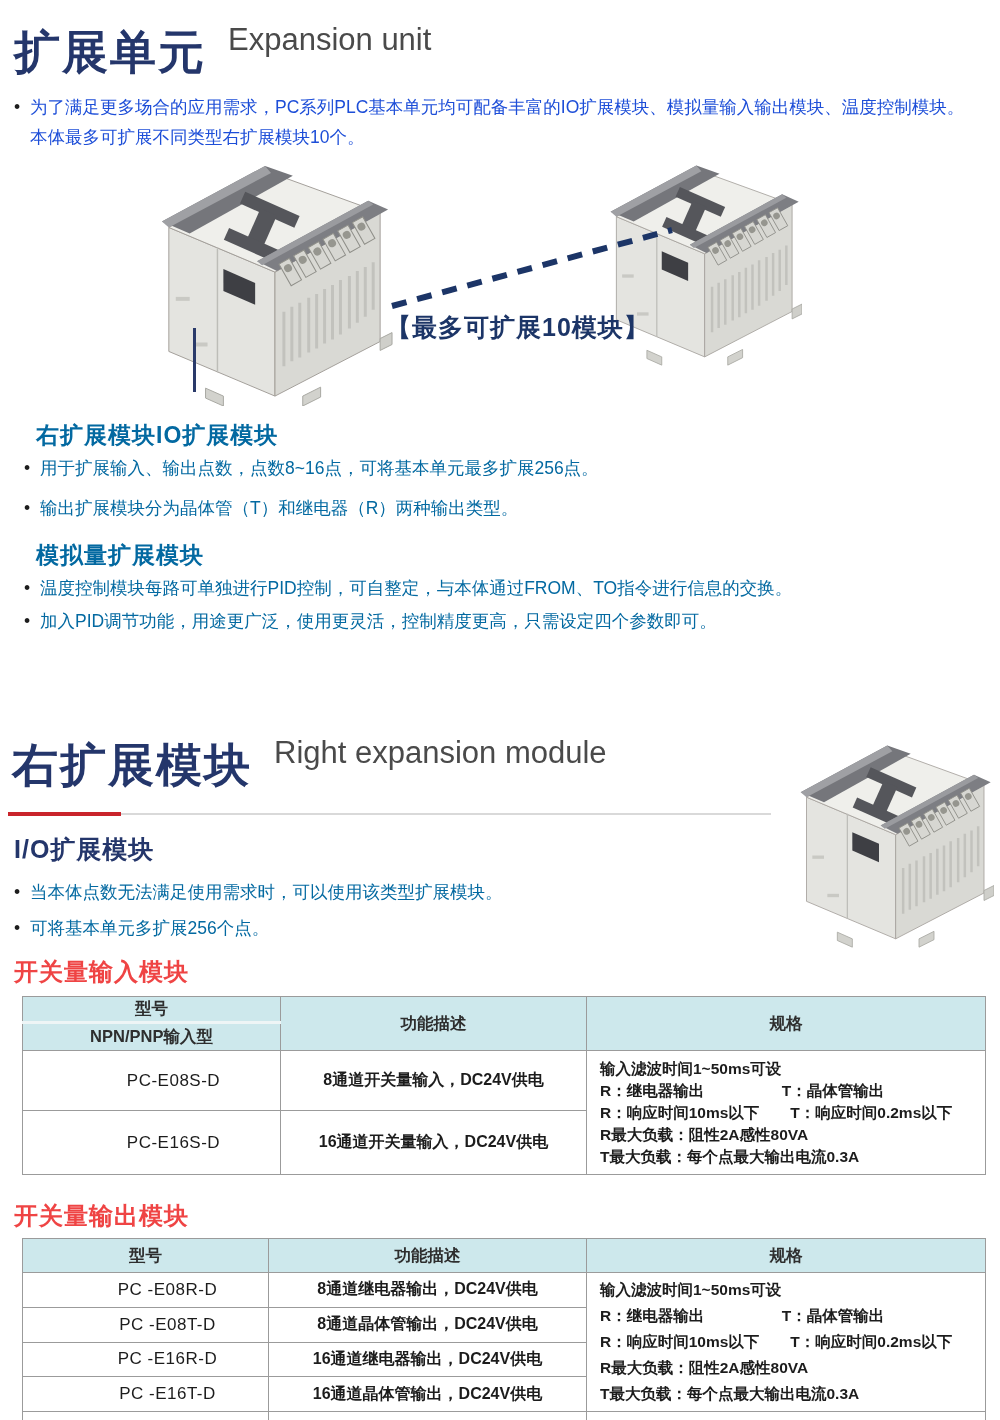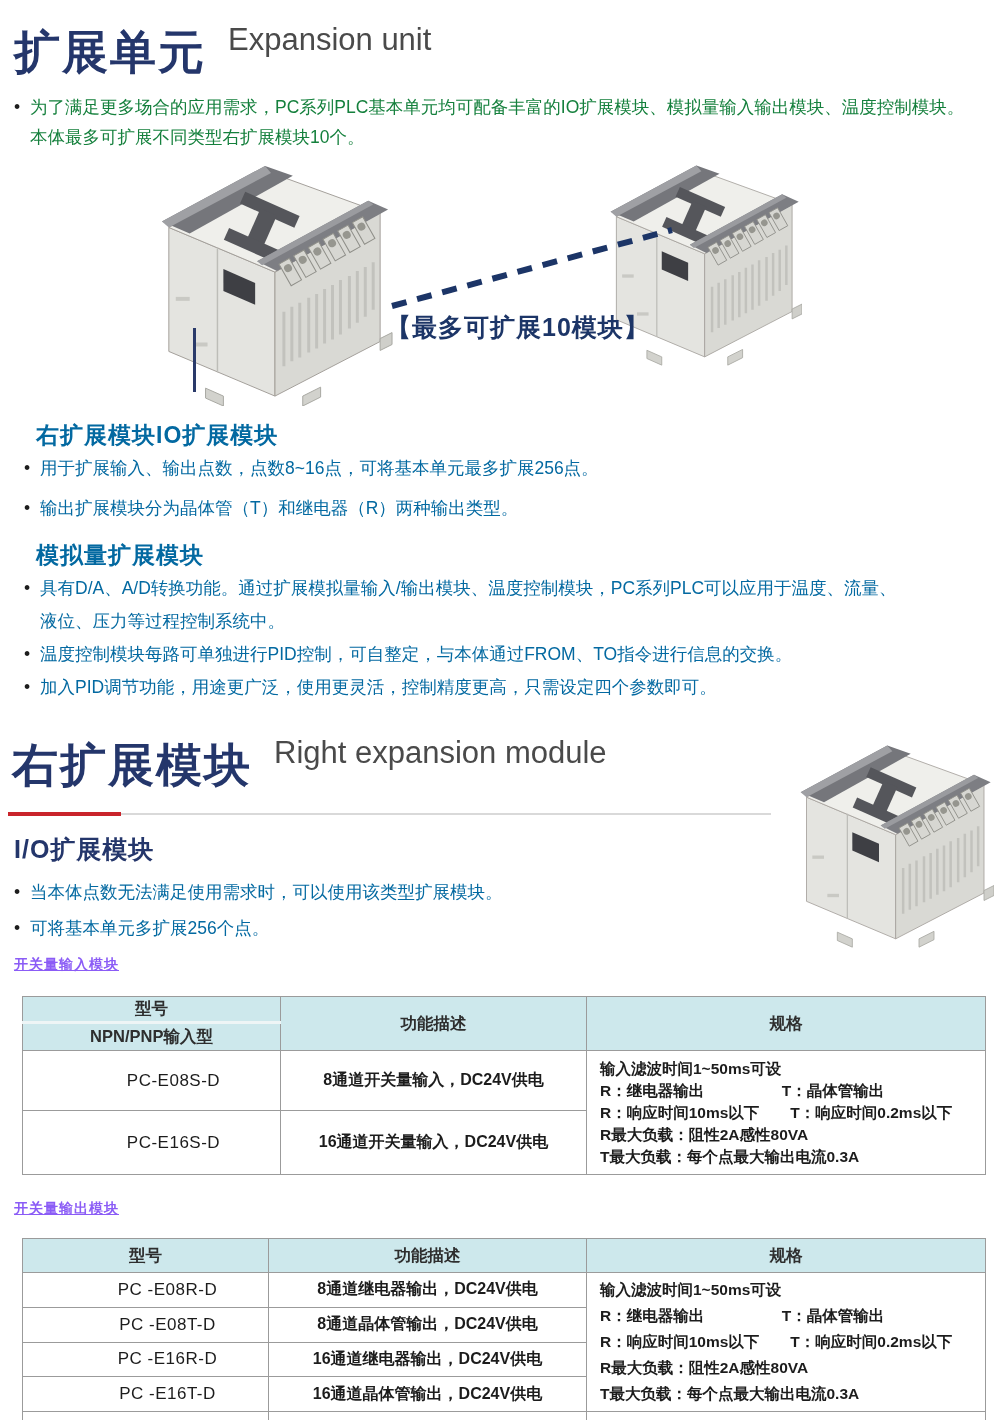--- a/index.html
+++ b/index.html
@@ -7,23 +7,23 @@
     width:1000px;height:1420px;overflow:hidden;position:relative;background:#ffffff;
     font-family:"Liberation Sans","DejaVu Sans",sans-serif;color:#1d1d1d;
   }
   .abs{position:absolute;}
   
   .h1{display:flex;align-items:flex-start;gap:22px;white-space:nowrap;}
   .h1 .h1cn{font-size:46px;font-weight:bold;color:#24366b;letter-spacing:2px;}
   .h1 .h1en{font-size:31px;color:#4a4a4a;}
   .h2{font-size:23px;font-weight:bold;color:#0369a1;letter-spacing:1px;text-align:center;}
   .h2big{font-size:25px;font-weight:bold;color:#24366b;letter-spacing:1px;}
-  .h3{font-size:14px;font-weight:bold;color:#8b5cf6;letter-spacing:1px;text-decoration:underline;}
-  
-  .bullet-item{position:relative;padding-left:16px;font-size:17.5px;line-height:30px;color:#15803d;}
+  .h3{font-size:24px;font-weight:bold;color:#ef4444;letter-spacing:1px;}
+  
+  .bullet-item{position:relative;padding-left:16px;font-size:17.5px;line-height:30px;color:#1d4ed8;}
   .bullet-item::before{content:"•";position:absolute;left:0;top:0;color:#1d1d1d;}
   ul.blist{list-style:none;margin:0;padding:0;}
   ul.blist li{position:relative;padding-left:16px;font-size:17.5px;color:#0369a1;}
   ul.blist li::before{content:"•";position:absolute;left:0;top:0;color:#1d1d1d;}
   ul.blist.s1 li{line-height:21px;margin-bottom:19px;}
   ul.blist.s2 li{line-height:33px;}
   ul.blist.s3 li{line-height:36px;}
   
   .hero-label{font-size:25px;font-weight:bold;color:#1c3567;letter-spacing:1px;white-space:nowrap;}
   .vline{width:3px;background:#2a3a6a;}
@@ -120,21 +120,20 @@
 <div class="hero-label abs" style="left:386px;top:311px">【最多可扩展10模块】</div>
 
 <div class="h2 abs" style="left:36px;top:420px">右扩展模块IO扩展模块</div>
 <ul class="blist s1 abs" style="left:24px;top:458px;width:930px">
   <li>用于扩展输入、输出点数，点数8~16点，可将基本单元最多扩展256点。</li>
   <li>输出扩展模块分为晶体管（T）和继电器（R）两种输出类型。</li>
 </ul>
 
 <div class="h2 abs" style="left:36px;top:540px">模拟量扩展模块</div>
 <ul class="blist s2 abs" style="left:24px;top:572px;width:884px">
-  <li>具有D/A、A/D转换功能。通过扩展模拟量输入/输出模块、温度控制模块，PC系列PLC可以应用于温度、流量、液位、压力等过程控制系统中。</li>
   <li>温度控制模块每路可单独进行PID控制，可自整定，与本体通过FROM、TO指令进行信息的交换。</li>
   <li>加入PID调节功能，用途更广泛，使用更灵活，控制精度更高，只需设定四个参数即可。</li>
 </ul>
 
 <div class="h1 abs" style="left:12px;top:735px">
   <span class="h1cn">右扩展模块</span>
   <span class="h1en">Right expansion module</span>
 </div>
 <div class="div-red abs" style="left:8px;top:812px;width:113px"></div>
 <div class="div-gray abs" style="left:121px;top:813px;width:650px"></div>

